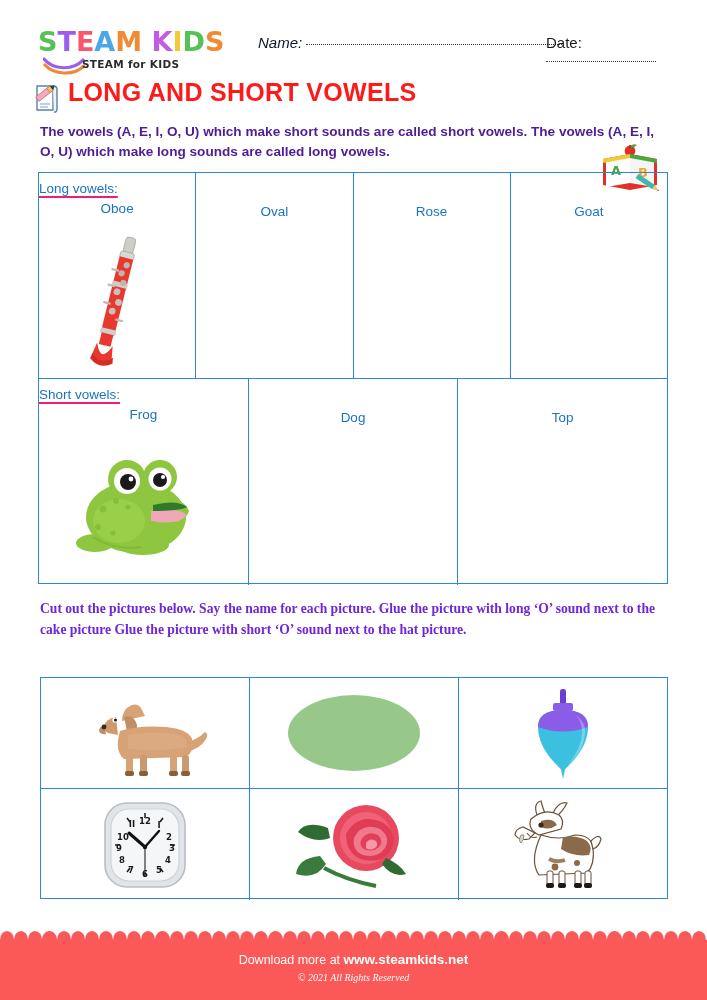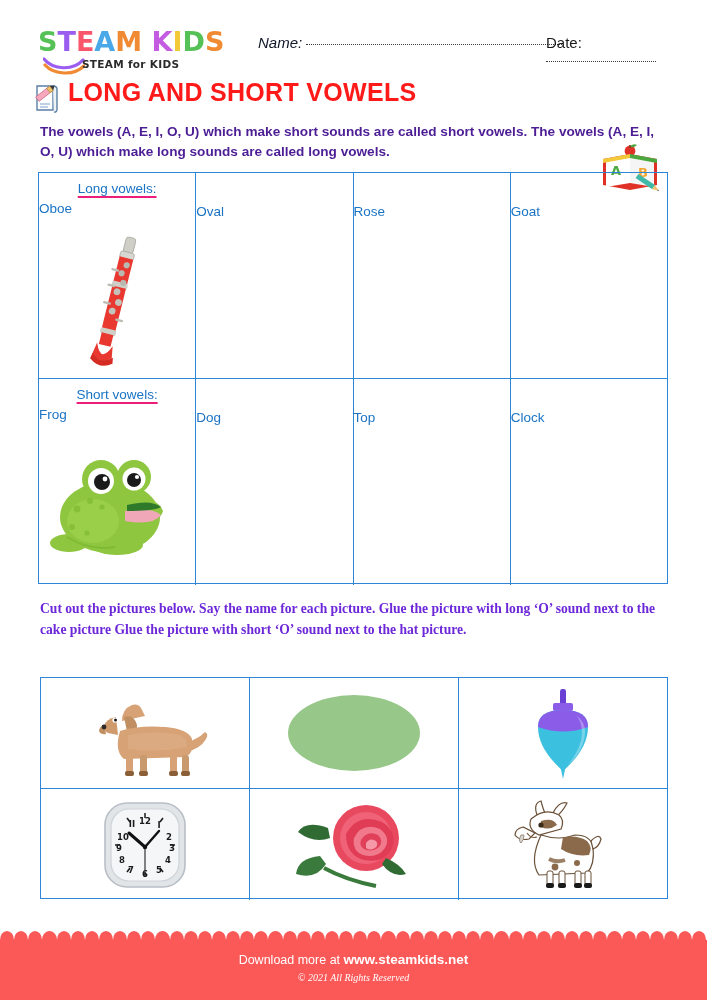--- a/index.html
+++ b/index.html
@@ -41,25 +41,25 @@
     color:#4c1d95;line-height:20px;}
 
   
   .vtable{position:absolute;left:38px;top:172px;width:630px;height:412px;
     border:1.6px solid #2e86d8;box-sizing:border-box;}
   .vrow{display:flex;width:100%;height:206px;box-sizing:border-box;}
   .vrow.first{border-bottom:1.6px solid #2e86d8;}
   .vcell{flex:1;box-sizing:border-box;border-right:1.6px solid #2e86d8;
     position:relative;padding-top:8px;}
   .vcell:last-child{border-right:none;}
-  .cell-head{text-align:center;font-family:"Liberation Sans",sans-serif;
+  .cell-head{text-align:left;font-family:"Liberation Sans",sans-serif;
     font-size:13.5px;color:#1a73c4;text-decoration:underline;
     text-decoration-color:#ec1e79;text-decoration-thickness:1.8px;
     text-underline-offset:3px;margin-bottom:5px;}
-  .cell-word{font-family:"Liberation Sans",sans-serif;
+  .cell-word{text-align:center;font-family:"Liberation Sans",sans-serif;
     font-size:13.5px;color:#1a73c4;}
   .cell-word.solo{margin-top:23px;}
   .cell-art{position:absolute;left:0;right:0;top:52px;height:150px;
     display:flex;align-items:center;justify-content:center;}
 
   
   .cutinstr{position:absolute;left:40px;top:598px;width:622px;
     font-family:Liberation Serif, serif;font-weight:bold;font-size:13.6px;
     color:#6d28d9;line-height:21px;}
 
@@ -217,23 +217,20 @@
             </g>
             <path d="M20 92 q22 14 48 10" stroke="#7ab530" stroke-width="2" fill="none" opacity=".7"></path>
           </svg>
         </div>
       </div>
       <div class="vcell">
         <div class="cell-word solo">Dog</div>
       </div>
       <div class="vcell">
         <div class="cell-word solo">Top</div>
-      </div>
-      <div class="vcell">
-        <div class="cell-word solo">Clock</div>
       </div>
     </div>
   </div>
 
   <div class="cutinstr">Cut out the pictures below. Say the name for each picture. Glue the picture with long ‘O’ sound next to the cake picture Glue the picture with short ‘O’ sound next to the hat picture.</div>
 
   <div class="pgrid">
     <div class="prow top">
 
       <div class="pcell">

